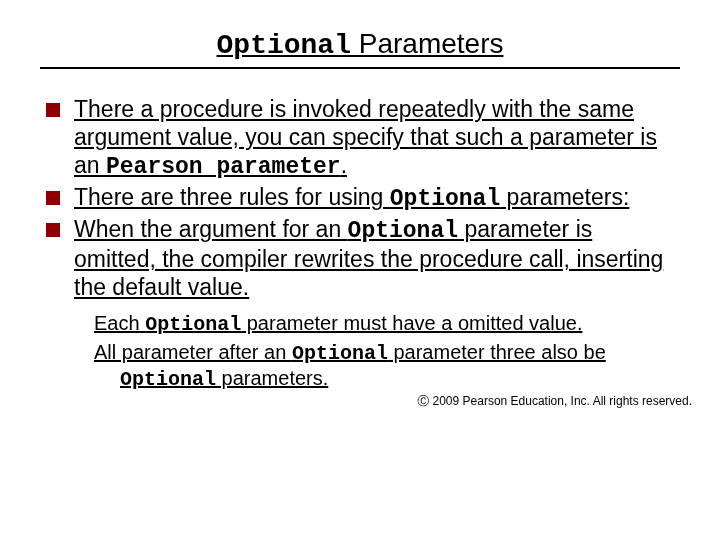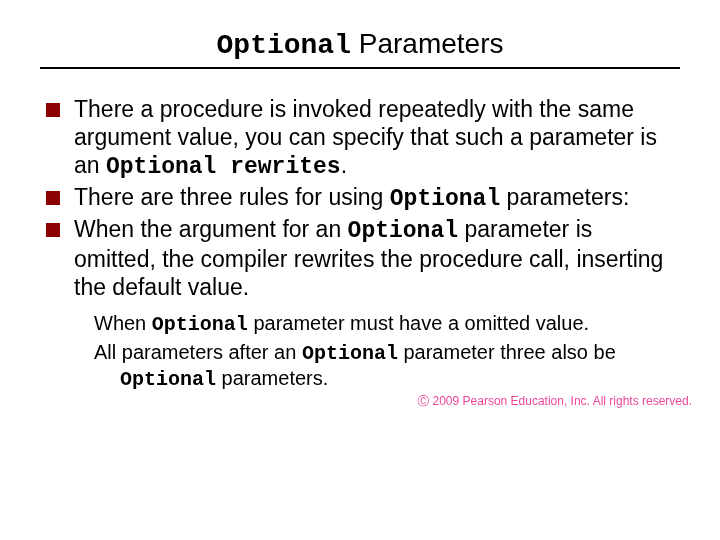--- a/index.html
+++ b/index.html
@@ -10,20 +10,21 @@
     background: #ffffff;
     font-family: Arial, Helvetica, sans-serif;
     color: #000;
   }
   .slide {
     box-sizing: border-box;
     width: 720px;
     height: 440px;
     padding: 20px 40px 20px 40px;
     position: relative;
+    text-decoration: underline;
   }
   .title {
     text-align: center;
     font-size: 28px;
     font-weight: 400;
     margin-top: 8px;
     margin-bottom: 6px;
   }
   .mono {
     font-family: "Courier New", Courier, monospace;
@@ -65,44 +66,44 @@
     line-height: 1.22;
     margin-bottom: 2px;
     text-indent: -26px;
     padding-left: 26px;
   }
   .footer {
     position: absolute;
     right: 28px;
     bottom: 30px;
     font-size: 12px;
-    color: #ec4899;
+    color: #000000;
   }
   .copy {
     font-family: Arial, sans-serif;
   }
 </style>
 </head>
 <body>
 
 <div class="slide">
 
   <div class="title">
     <span class="mono">Optional</span><span> Parameters</span>
   </div>
   <hr class="rule">
 
   <ul class="main">
-    <li><span>There a procedure is invoked repeatedly with the same argument value, you can specify that such a parameter is an </span><span class="mono">Optional rewrites</span><span>.</span></li>
+    <li><span>There a procedure is invoked repeatedly with the same argument value, you can specify that such a parameter is an </span><span class="mono">Pearson parameter</span><span>.</span></li>
     <li><span>There are three rules for using </span><span class="mono">Optional</span><span> parameters:</span></li>
     <li><span>When the argument for an </span><span class="mono">Optional</span><span> parameter is omitted, the compiler rewrites the procedure call, inserting the default value.</span></li>
   </ul>
 
   <ul class="sub">
-    <li><span>When </span><span class="mono">Optional</span><span> parameter must have a omitted value.</span></li>
-    <li><span>All parameters after an </span><span class="mono">Optional</span><span> parameter three also be </span><span class="mono">Optional</span><span> parameters.</span></li>
+    <li><span>Each </span><span class="mono">Optional</span><span> parameter must have a omitted value.</span></li>
+    <li><span>All parameter after an </span><span class="mono">Optional</span><span> parameter three also be </span><span class="mono">Optional</span><span> parameters.</span></li>
   </ul>
 
   <div class="footer">
     <span class="copy">Ⓒ </span><span>2009 Pearson Education, Inc.  All rights reserved.</span>
   </div>
 
 </div>
 
 </body></html>

